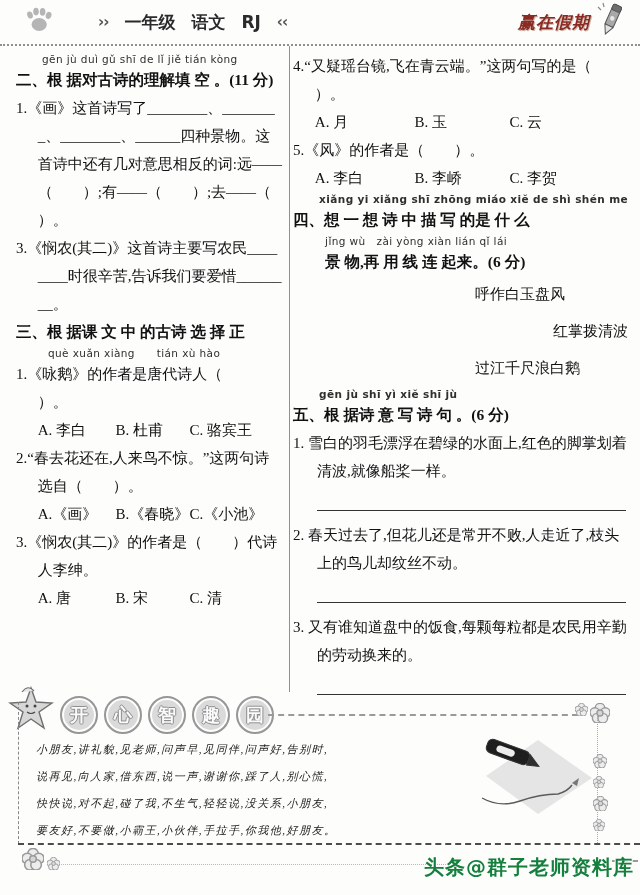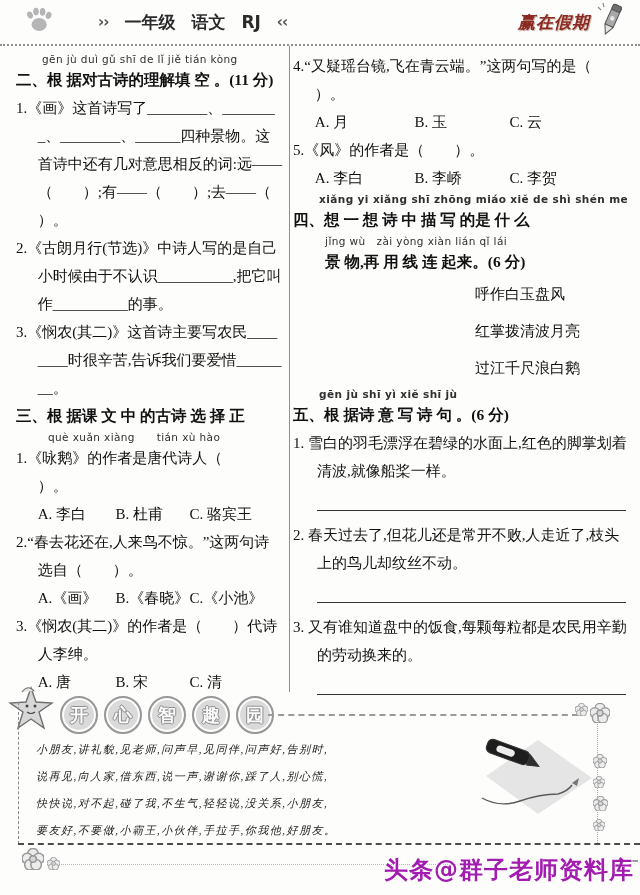--- a/index.html
+++ b/index.html
@@ -50,21 +50,21 @@
   .box-bottom{position:absolute;left:18px;right:0;top:151px;border-top:2px dashed #4c4c4c;}
   .box-right{position:absolute;right:42px;top:24px;height:127px;border-right:1px dotted #aaa;}
   .fl-col{position:absolute;right:32px;top:62px;display:flex;flex-direction:column;gap:8px;}
   .rhyme{position:absolute;left:36px;top:44px;font-size:11px;line-height:27px;font-style:italic;
          letter-spacing:1.5px;white-space:nowrap;color:#1c1c1c;}
   .illus{position:absolute;right:44px;top:44px;}
   .dot-under{position:absolute;left:56px;top:172px;width:400px;border-top:1px dotted #b9b9b9;}
   .dot-under2{position:absolute;right:2px;top:168px;width:26px;border-top:2px dashed #9a9a9a;}
   .fl-bottomleft{position:absolute;left:22px;top:156px;display:flex;gap:3px;align-items:flex-end;}
   .watermark{position:absolute;right:6px;top:162px;font-family:"DejaVu Sans",sans-serif;
-             font-weight:bold;font-size:24px;color:#a21caf;letter-spacing:1px;
+             font-weight:bold;font-size:20px;color:#15803d;letter-spacing:1px;
              text-shadow:1px 1px 0 #fff,-1px -1px 0 #fff;}
   .flower{display:block;}
 </style>
 </head>
 <body>
 
 <svg width="0" height="0" style="position:absolute">
   <defs>
     <g id="flw" fill="#ececec" stroke="#9a9a9a" stroke-width="0.7">
       <circle cx="5" cy="2.6" r="2.4"></circle>
@@ -111,21 +111,20 @@
       </span>
     </div>
   </header>
 
   <main class="columns">
 
     <div class="col col-left">
       <div class="pinyin pl26">gēn jù duì gǔ shī de lǐ jiě tián kòng</div>
       <div class="hd">二、根 据对古诗的理解填 空 。(11 分)</div>
       <div class="q">1.《画》这首诗写了________、________、________、______四种景物。这首诗中还有几对意思相反的词:远——（　　）;有——（　　）;去——（　　）。</div>
-      <div class="q">2.《古朗月行(节选)》中诗人写的是自己小时候由于不认识__________,把它叫作__________的事。</div>
       <div class="q">3.《悯农(其二)》这首诗主要写农民________时很辛苦,告诉我们要爱惜________。</div>
 
       <div class="hd">三、根 据课 文 中 的古诗 选 择 正</div>
       <div class="pinyin pl32">què xuǎn xiàng　　tián xù hào</div>
 
       <div class="q">1.《咏鹅》的作者是唐代诗人（　　）。</div>
       <div class="opts">
         <span>A. 李白</span>
         <span>B. 杜甫</span>
         <span>C. 骆宾王</span>
@@ -162,21 +161,20 @@
       <div class="hd">四、想 一 想 诗 中 描 写 的是 什 么</div>
       <div class="pinyin pl32">jǐng wù　zài yòng xiàn lián qǐ lái</div>
       <div class="hd ind2">景 物,再 用 线 连 起来。(6 分)</div>
 
       <div class="mrow">
         <span class="mleft">呼作白玉盘</span>
         <span class="mright">风</span>
       </div>
       <div class="mrow">
         <span class="mleft">红掌拨清波</span>
-        <span class="mright">月亮</span>
       </div>
       <div class="mrow">
         <span class="mleft">过江千尺浪</span>
         <span class="mright">白鹅</span>
       </div>
 
       <div class="pinyin pl26 mt4">gēn jù shī yì xiě shī jù</div>
       <div class="hd">五、根 据诗 意 写 诗 句 。(6 分)</div>
       <div class="q5">1. 雪白的羽毛漂浮在碧绿的水面上,红色的脚掌划着清波,就像船桨一样。</div>
       <div class="ans"></div>

